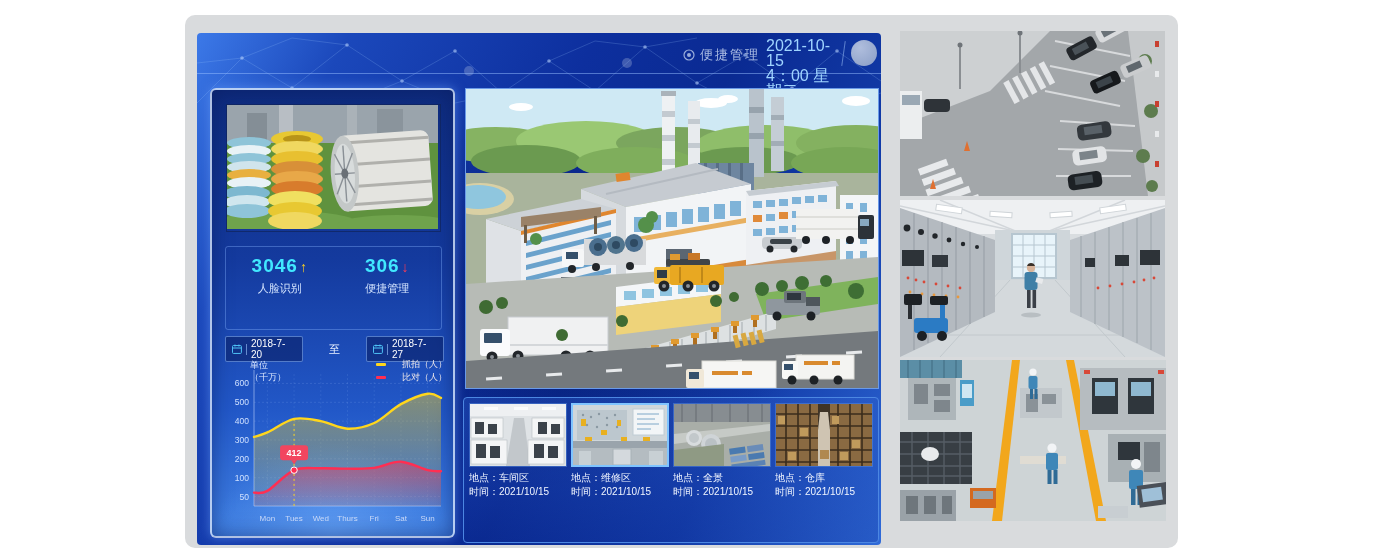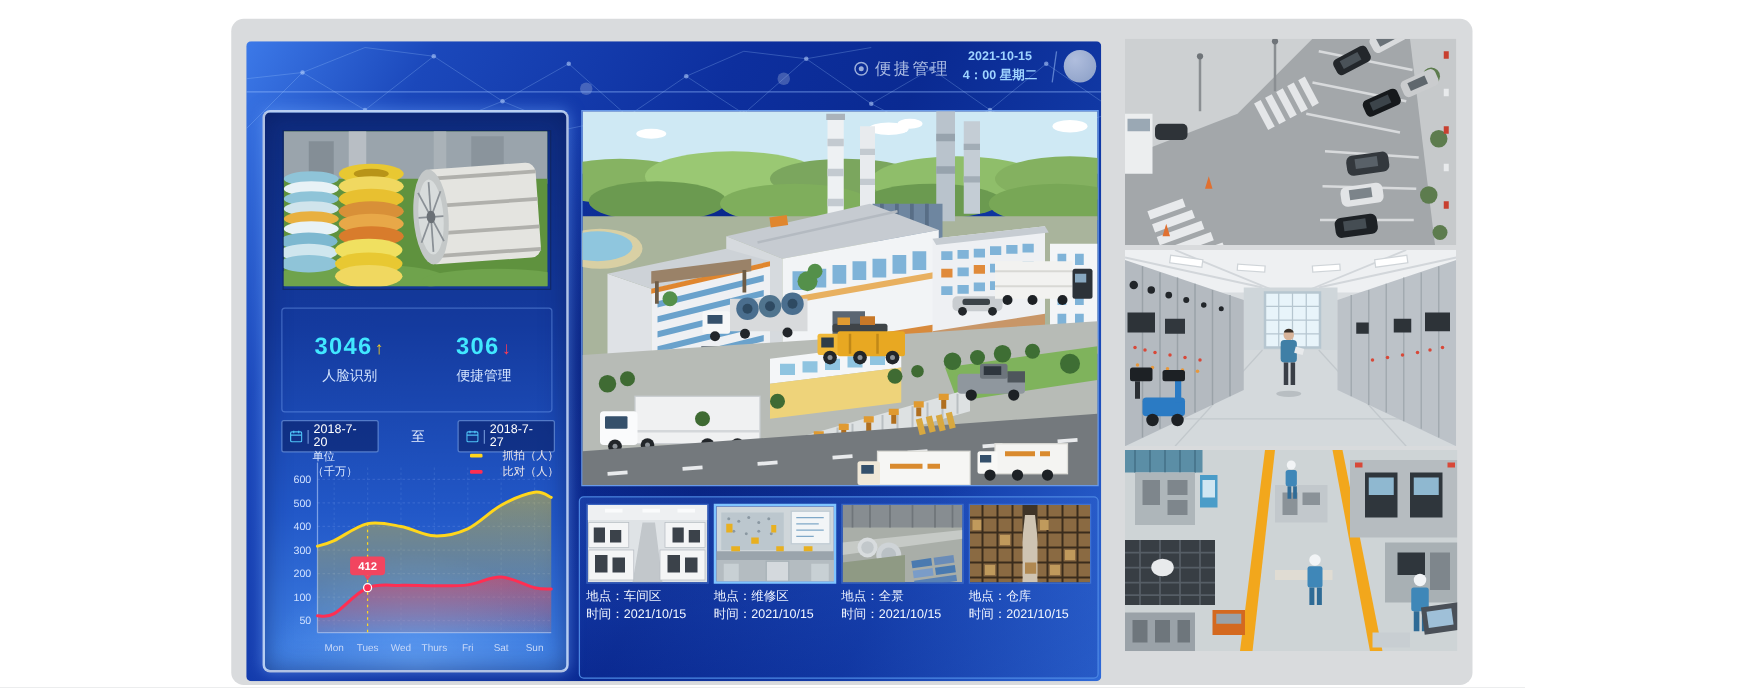--- a/index.html
+++ b/index.html
@@ -7,41 +7,41 @@
        font-family:"Liberation Sans","DejaVu Sans",sans-serif;}
   .frame{position:absolute;left:185px;top:15px;width:993px;height:533px;background:#d9dbdd;border-radius:10px;}
   .dashboard{position:absolute;left:12px;top:18px;width:684px;height:512px;border-radius:4px;overflow:hidden;
     background:
       radial-gradient(ellipse 60% 55% at 50% 50%, rgba(4,16,80,.42), rgba(4,16,80,0) 72%),
       linear-gradient(118deg,#3c79e8 0%,#1b48bb 16%,#0d2f9e 42%,#0a2a92 58%,#123ba8 78%,#2f6ad8 100%);}
   .net{position:absolute;left:0;top:0;pointer-events:none;}
   .db-header{position:absolute;left:0;top:0;width:684px;height:40px;border-bottom:1px solid rgba(150,190,255,.5);}
   .hdr-title{position:absolute;left:486px;top:13px;display:flex;align-items:center;gap:5px;
     color:rgba(215,228,248,.78);font-size:13px;letter-spacing:2px;}
-  .hdr-datetime{position:absolute;left:569px;top:5px;width:68px;text-align:center;color:#9fd4ff;
-    font-size:10px;line-height:15px;font-weight:bold;}
+  .hdr-datetime{position:absolute;left:569px;top:5px;width:68px;color:#9fd4ff;
+    font-size:16px;line-height:15px;}
   .hdr-divider{position:absolute;left:646px;top:8px;width:1px;height:25px;background:rgba(170,205,255,.5);transform:rotate(8deg);}
   .avatar{position:absolute;left:654px;top:7px;width:26px;height:26px;border-radius:50%;
     background:radial-gradient(circle at 35% 30%,#ccd6e8,#9fb0cc);opacity:.85;}
   
   .left-panel{position:absolute;left:13px;top:55px;width:245px;height:450px;box-sizing:border-box;
     border:2px solid rgba(205,220,245,.85);border-radius:6px;
     background:
       radial-gradient(ellipse 70% 30% at 50% 100%, rgba(120,180,255,.55), rgba(120,180,255,0) 70%),
       linear-gradient(180deg,#0e2b7d 0%,#143a9e 38%,#2258c8 72%,#4182e4 100%);
     box-shadow:0 0 12px rgba(110,165,255,.55), inset 0 0 20px rgba(10,25,90,.55);}
   .coils-photo{position:absolute;left:14px;top:14px;width:213px;height:126px;border:1px solid rgba(15,35,90,.7);}
   .coils-photo svg{display:block;}
   .alert-box{position:absolute;left:13px;top:156px;width:215px;height:82px;
     border:1px solid rgba(135,180,255,.38);border-radius:3px;}
   .alert-header{height:22px;display:flex;align-items:center;justify-content:space-between;padding:0 8px;
     background:linear-gradient(90deg,rgba(95,145,235,.9),rgba(95,145,235,.12));
     color:#fff;font-size:12px;}
   .alert-more{font-size:10px;color:#d8e8ff;letter-spacing:1px;cursor:pointer;}
-  .stats{display:flex;margin-top:20px;}
+  .stats{display:flex;margin-top:8px;}
   .stat{flex:1;text-align:center;}
   .stat-value{color:#41e8ff;font-size:19px;font-weight:bold;letter-spacing:1px;}
   .trend{font-size:14px;font-weight:bold;margin-left:2px;}
   .trend.up{color:#ffd21f;}
   .trend.down{color:#ff3b54;}
   .stat-label{color:#d6e6ff;font-size:11px;margin-top:4px;}
   .date-row{position:absolute;left:13px;top:246px;width:219px;display:flex;align-items:center;justify-content:space-between;}
   .date-chip{display:flex;align-items:center;gap:4px;width:78px;height:20px;box-sizing:border-box;padding:12px 6px;
     background:rgba(8,28,95,.55);border:1px solid rgba(140,185,255,.55);border-radius:2px;
     color:#fff;font-size:10px;cursor:pointer;}

